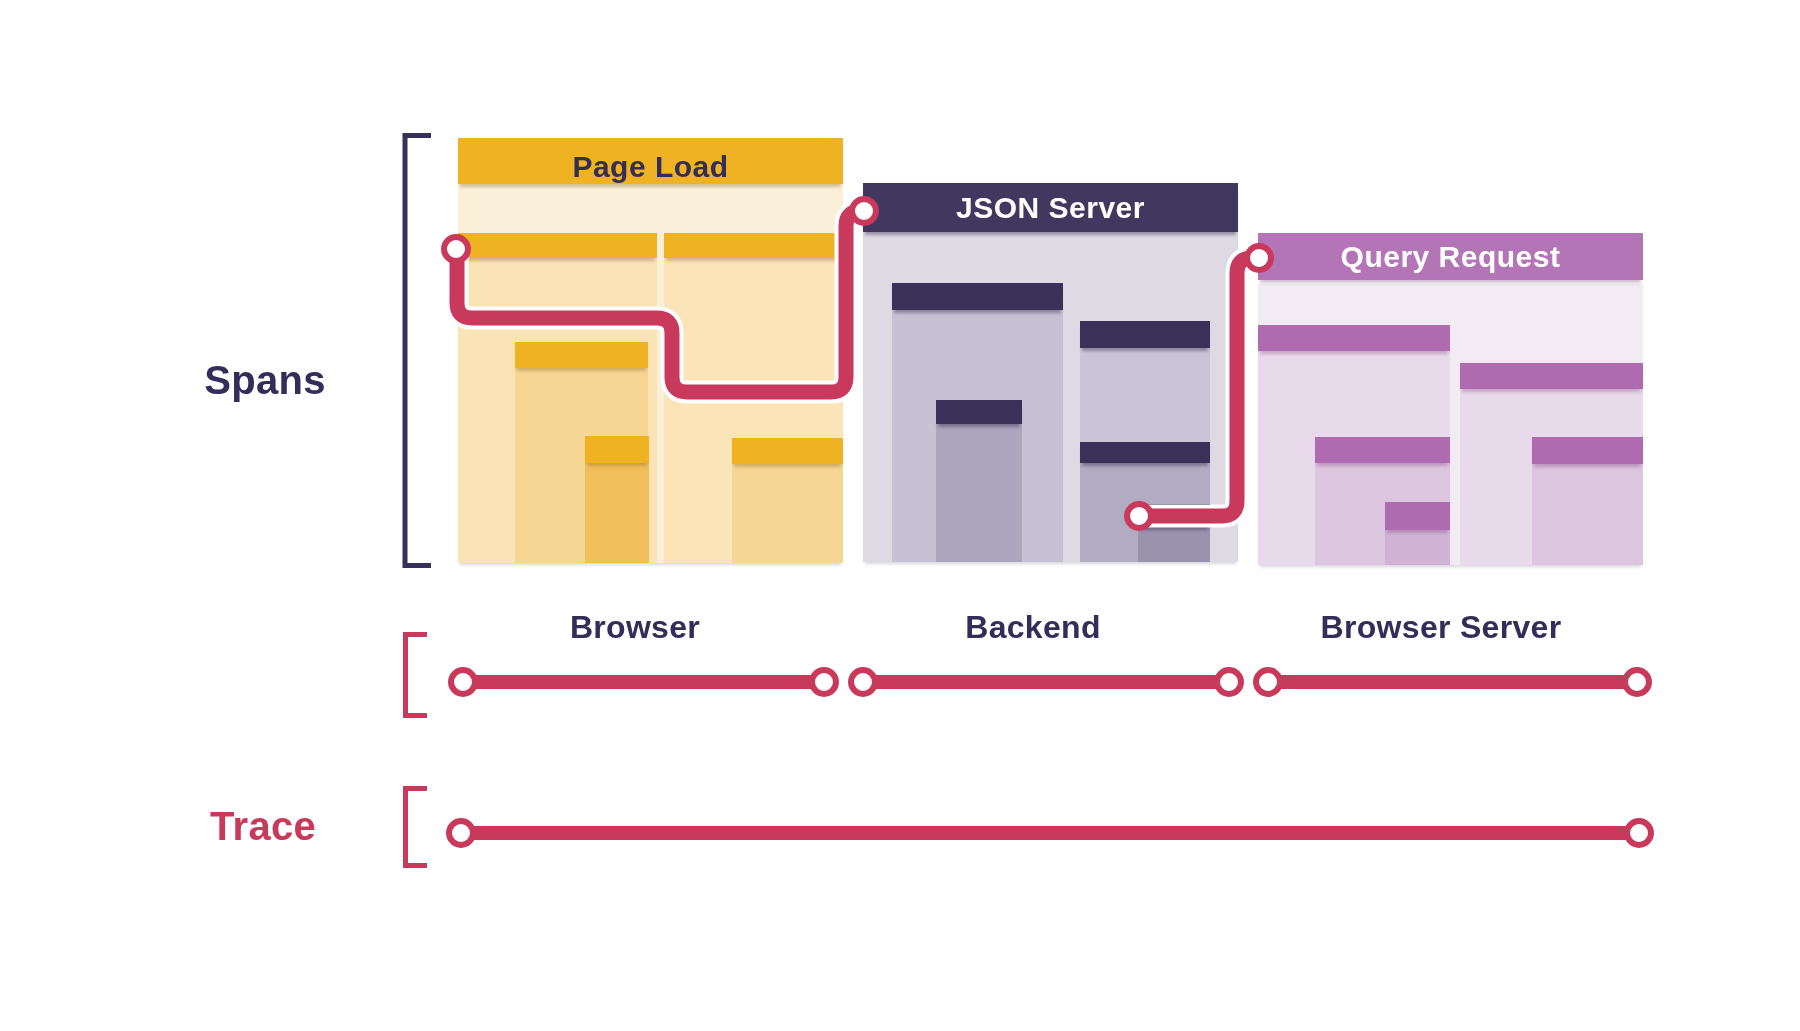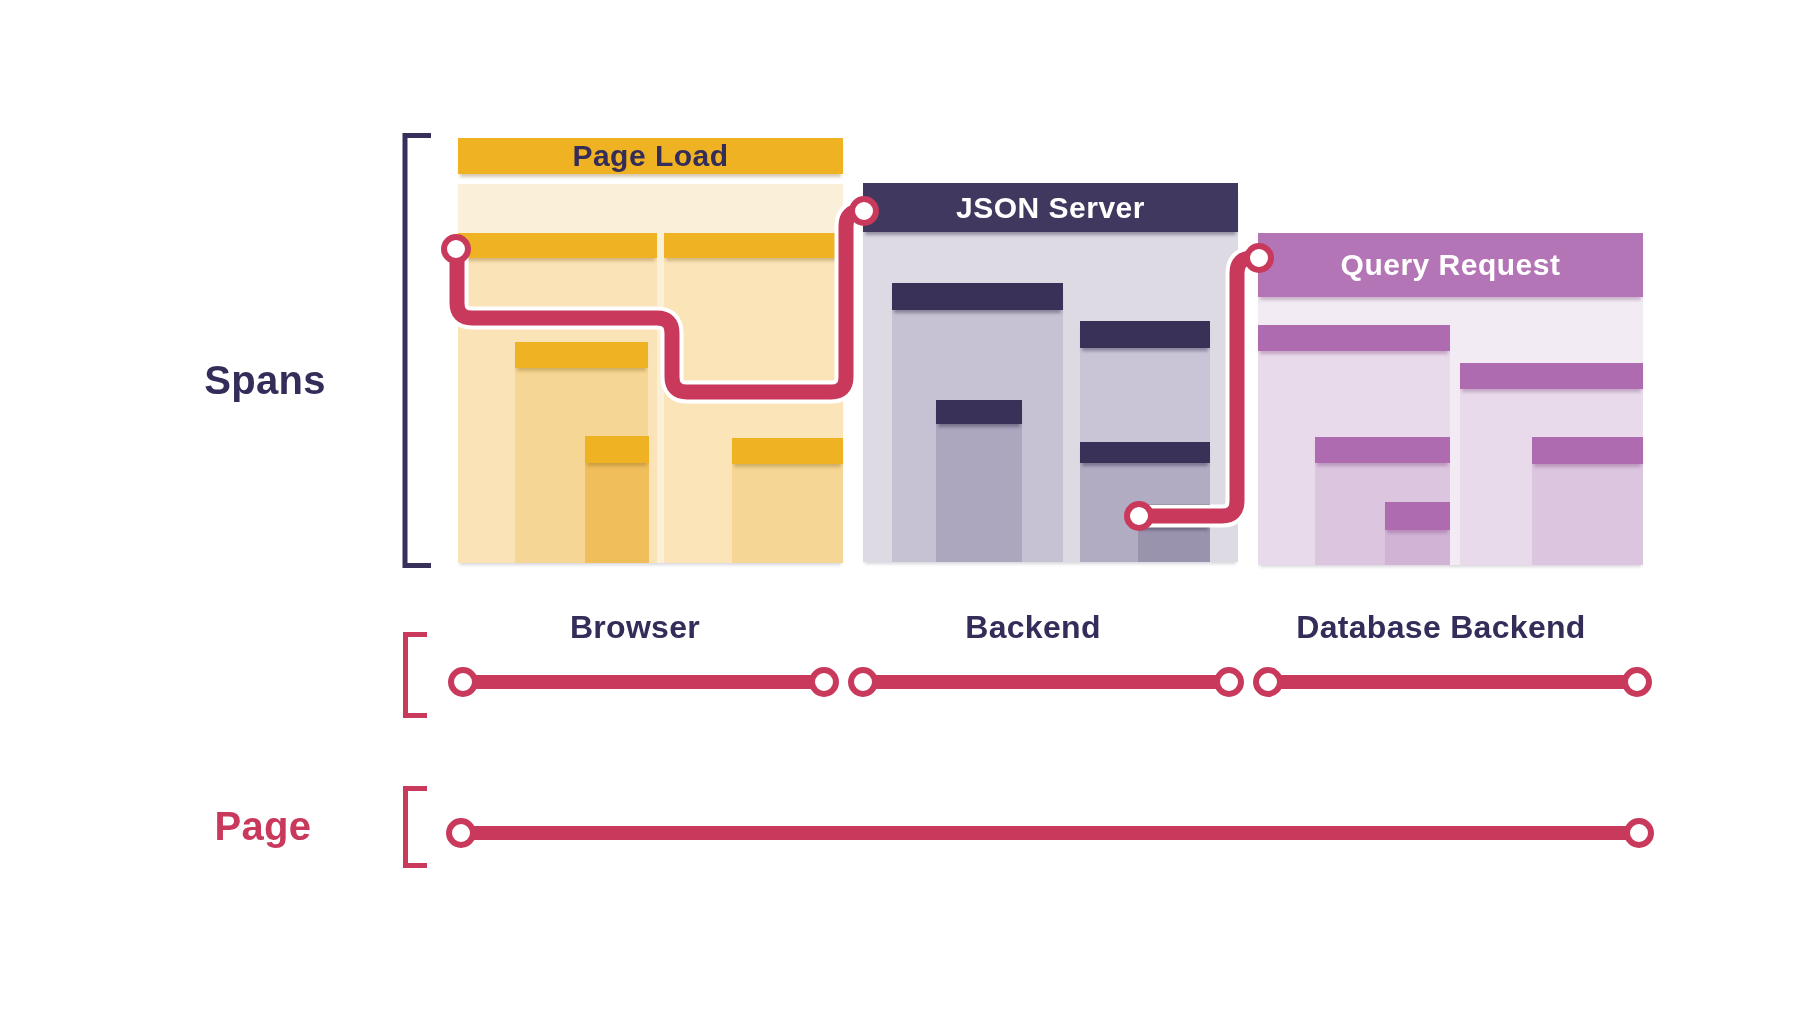--- a/index.html
+++ b/index.html
@@ -60,21 +60,21 @@
 
     <div class="bar" style="left:127px;top:325px;width:64px;height:100px;background:#F0BE5B;"></div>
     <div class="bar gold-shadow" style="left:127px;top:298px;width:64px;height:27px;background:#EFB222;"></div>
 
     <div class="bar dots-yellow" style="left:206px;top:120px;width:179px;height:305px;background:#FAE4B8;"></div>
     <div class="bar gold-shadow" style="left:206px;top:95px;width:179px;height:25px;background:#EFB222;"></div>
 
     <div class="bar dots-yellow" style="left:274px;top:326px;width:111px;height:99px;background:#F6D694;"></div>
     <div class="bar gold-shadow" style="left:274px;top:300px;width:111px;height:26px;background:#EFB222;"></div>
 
-    <div class="panel-header gold-shadow" style="height:36px;background:#EFB222;color:#342C59;">
+    <div class="panel-header gold-shadow" style="height:46px;background:#EFB222;color:#342C59;align-items:flex-end;">
       <span>Page Load</span>
     </div>
   </div>
 
   <div class="panel panel-shadow" style="left:863px;top:183px;width:375px;height:379px;">
     <div class="abs" style="left:0;top:49px;width:375px;height:330px;background:#DDDAE4;"></div>
 
     <div class="bar dots-gray" style="left:29px;top:127px;width:171px;height:252px;background:#C6C2D3;"></div>
     <div class="bar navy-shadow" style="left:29px;top:100px;width:171px;height:27px;background:#3A3158;"></div>
 
@@ -106,21 +106,21 @@
 
     <div class="bar" style="left:127px;top:297px;width:65px;height:35px;background:#D1B3D6;"></div>
     <div class="bar purple-shadow" style="left:127px;top:269px;width:65px;height:28px;background:#AE6BB0;"></div>
 
     <div class="bar" style="left:202px;top:156px;width:183px;height:176px;background:#E8DAEA;"></div>
     <div class="bar purple-shadow" style="left:202px;top:130px;width:183px;height:26px;background:#AE6BB0;"></div>
 
     <div class="bar dots-purple" style="left:274px;top:231px;width:111px;height:101px;background:#DCC5DF;"></div>
     <div class="bar purple-shadow" style="left:274px;top:204px;width:111px;height:27px;background:#AE6BB0;"></div>
 
-    <div class="panel-header purple-shadow" style="height:64px;background:#B475B6;color:#ffffff;">
+    <div class="panel-header purple-shadow" style="height:47px;background:#B475B6;color:#ffffff;">
       <span>Query Request</span>
     </div>
   </div>
 
   <svg class="overlay" width="1800" height="1031" viewBox="0 0 1800 1031">
 
     <path d="M431,135.5 H405 V565.5 H431" fill="none" stroke="#37305A" stroke-width="5"></path>
 
     <path d="M427,634.5 H405.5 V715.5 H427" fill="none" stroke="#C8395C" stroke-width="5"></path>
 
@@ -148,20 +148,20 @@
     <circle cx="1229" cy="682" r="12" fill="#ffffff" stroke="#C8395C" stroke-width="6"></circle>
     <circle cx="1268" cy="682" r="12" fill="#ffffff" stroke="#C8395C" stroke-width="6"></circle>
     <circle cx="1637" cy="682" r="12" fill="#ffffff" stroke="#C8395C" stroke-width="6"></circle>
 
     <circle cx="461" cy="833" r="12" fill="#ffffff" stroke="#C8395C" stroke-width="6"></circle>
     <circle cx="1639" cy="833" r="12" fill="#ffffff" stroke="#C8395C" stroke-width="6"></circle>
   </svg>
 
   <div class="labels-layer">
     <div class="row-label navy" style="left:265px;top:380px;text-align:center;">Spans</div>
-    <div class="row-label red" style="left:263px;top:826px;">Page</div>
+    <div class="row-label red" style="left:263px;top:826px;">Trace</div>
 
     <div class="service-label" style="left:635px;top:627px;text-align:right;">Browser</div>
     <div class="service-label" style="left:1033px;top:627px;">Backend</div>
-    <div class="service-label" style="left:1441px;top:627px;">Database Backend</div>
+    <div class="service-label" style="left:1441px;top:627px;">Browser Server</div>
   </div>
 
 </div>
 
 </body></html>

